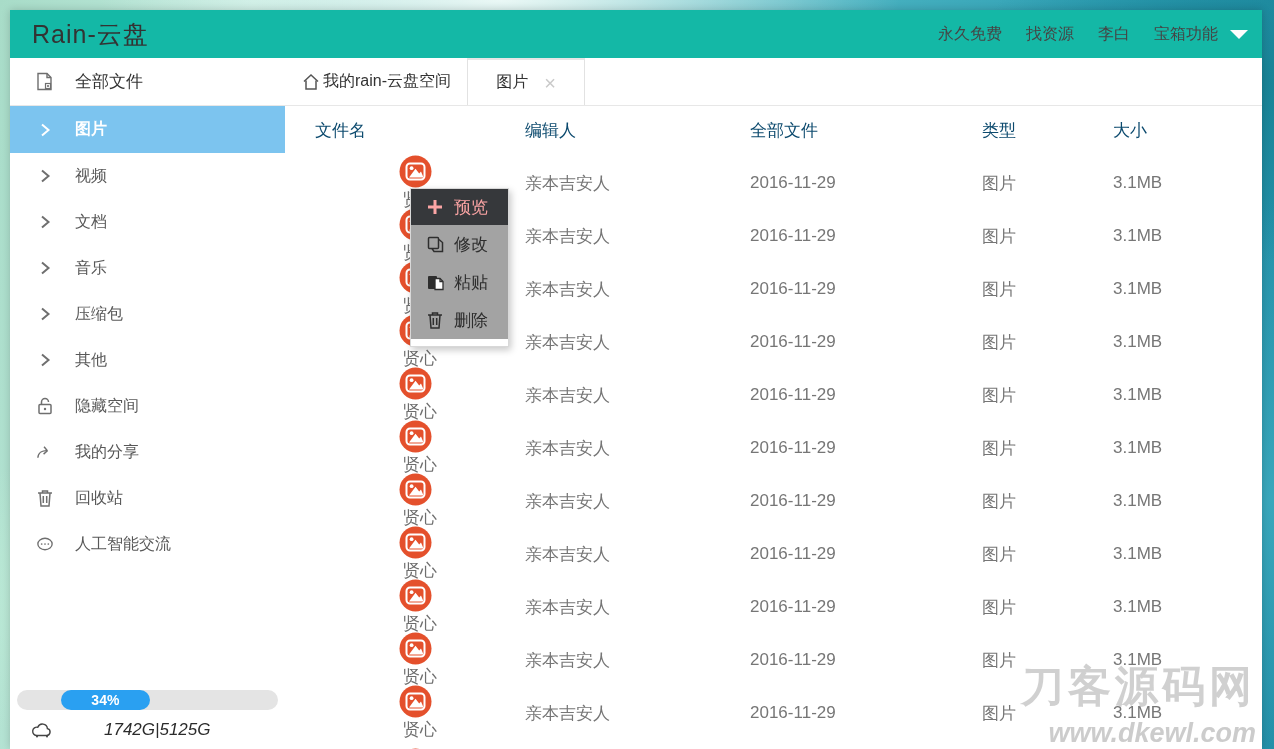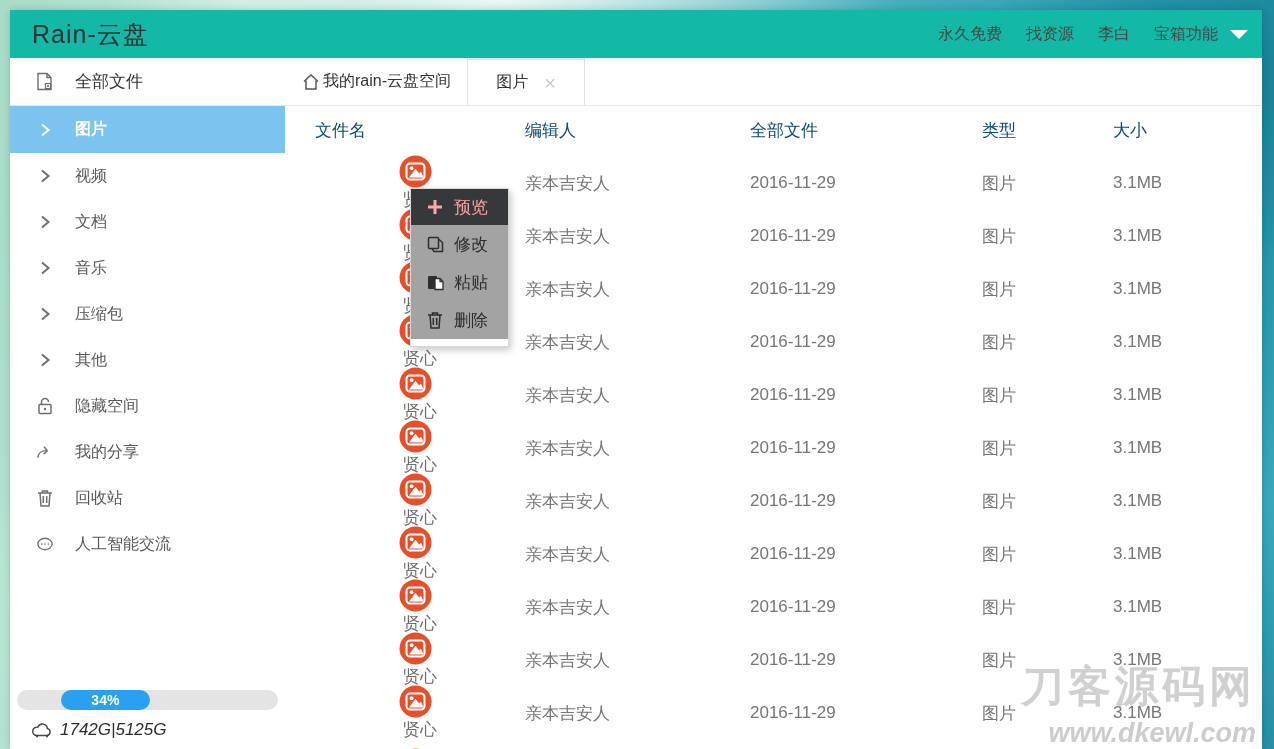--- a/index.html
+++ b/index.html
@@ -65,21 +65,21 @@
   .side-item.selected { background:var(--selected-blue); color:#fff; font-weight:bold; height:47px; }
   .side-item.selected .icon { color:#fff; }
 
   .storage { position:absolute; top:584px; left:7px; width:262px; }
   .progress-track { width:261px; height:20px; border-radius:10px; background:#e4e4e4; overflow:hidden; }
   .progress-fill {
     width:34%; height:20px; border-radius:10px; background:var(--progress-blue);
     color:#fff; font-size:14px; font-weight:bold;
     display:flex; align-items:center; justify-content:center;margin-left:44px;
   }
-  .storage-line { margin-top:10px; margin-left:14px; display:flex; align-items:center; color:#2b2b2b; }
+  .storage-line { margin-top:10px; margin-left:14px; display:flex; align-items:center; color:#2b2b2b;gap:44px; }
   .storage-line .icon { color:#555; }
   .storage-text { margin-left:7px; font-size:17px; font-style:italic; }
 
   
   .content { flex:1; position:relative; overflow:hidden; min-width:0; }
   .thead, .trow {
     display:grid; grid-template-columns:210px 225px 232px 131px 1fr;
     align-items:center; padding-left:30px;
   }
   .thead { height:49px; font-size:17px; color:#0c4a6e; }

